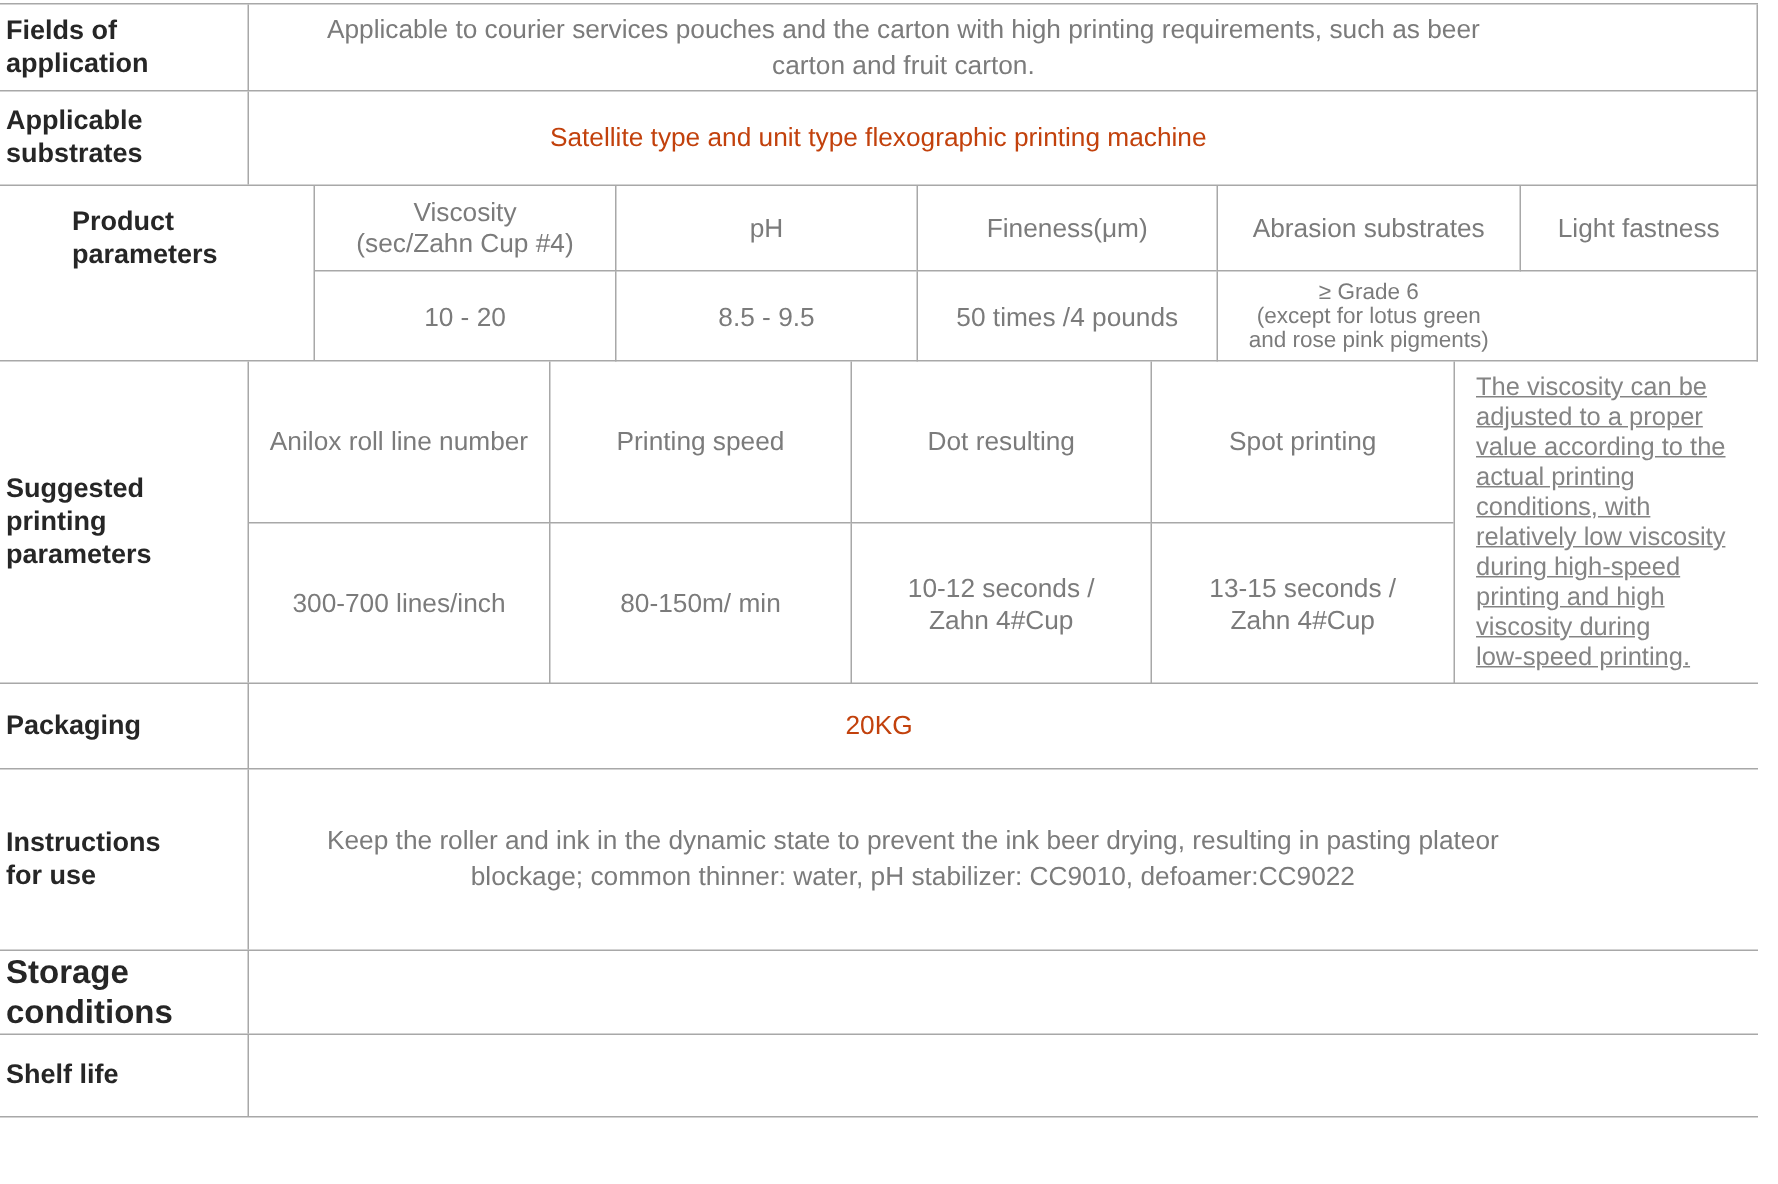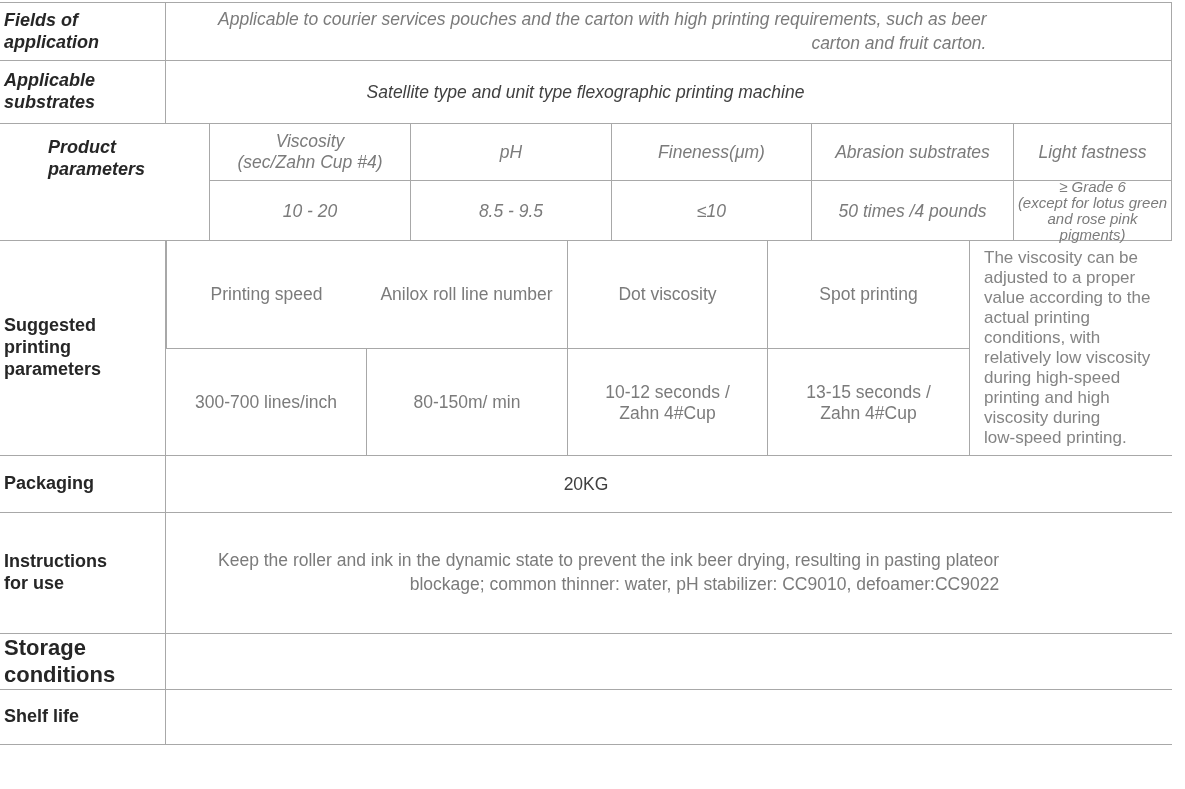--- a/index.html
+++ b/index.html
@@ -14,47 +14,47 @@
     position:absolute; left:0; top:2px; width:1172px;
     border-top:1px solid #a8a8a8;
   }
   .row {
     position:relative;
     display:flex;
     box-sizing:border-box;
     border-bottom:1px solid #a8a8a8;
     width:100%;
   }
-  .rb { border-right:1px solid #a8a8a8;font-style:italic; }
+  .rb { border-right:1px solid #a8a8a8; }
   .label {
     flex:0 0 166px; width:166px; box-sizing:border-box;
     border-right:1px solid #a8a8a8;
     display:flex; align-items:center;
     padding-left:4px;
     color:#262626; font-weight:bold;
     font-size:18px; line-height:1.22;
     white-space:pre-line;
   }
   .label.small { font-size:22px; }
   .label.up { padding-bottom:46px;margin-left:44px; }
   .content {
     flex:1; display:flex; align-items:center; justify-content:center;
     color:#7b7b7b; font-size:17.5px; line-height:1.35;
     white-space:pre-line;
     box-sizing:border-box;
   }
   .content.leftpad {
-    justify-content:flex-start; text-align:right;
+    justify-content:flex-start; text-align:center;
     padding-left:52px; padding-right:30px;
   }
   .overlay {
     position:absolute; left:0; right:0; top:50%;
     transform:translateY(-50%);
     text-align:center;
-    color:#404040; font-size:17.5px;
+    color:#c2410c; font-size:17.5px;
     pointer-events:none;
   }
   .pgrid {
     flex:1; display:grid;
     grid-template-columns:200px 201px 200px 202px 1fr;
     box-sizing:border-box;
   }
   .pgrid.params { grid-template-rows:57px 60px; }
   .pgrid.suggest { grid-template-rows:108px 107px; }
   .cell {
@@ -69,20 +69,21 @@
   .cell.fine { font-size:15px; line-height:16px; }
   .note-cell {
     grid-column:5; grid-row:1 / span 2;
     display:block;
     box-sizing:border-box;
     border-left:1px solid #a8a8a8;
     padding:7px 4px 0 14px;
     text-align:left;
     color:#848484; font-size:17px; line-height:20px;
     white-space:pre-line;
+    text-decoration:underline;
   }
 </style>
 </head>
 <body>
 
 <div class="page">
   <div class="tbl">
 
     <div class="row rb" style="height:58px">
       <div class="label">Fields of
@@ -103,36 +104,35 @@
 parameters</div>
       <div class="pgrid params">
         <div class="cell bb">Viscosity
 (sec/Zahn Cup #4)</div>
         <div class="cell bb bl">pH</div>
         <div class="cell bb bl">Fineness(μm)</div>
         <div class="cell bb bl">Abrasion substrates</div>
         <div class="cell bb bl">Light fastness</div>
         <div class="cell">10 - 20</div>
         <div class="cell bl">8.5 - 9.5</div>
-        <div class="cell bl">≤10</div>
         <div class="cell bl">50 times /4 pounds</div>
         <div class="cell bl fine">≥ Grade 6
 (except for lotus green
 and rose pink pigments)</div>
       </div>
     </div>
 
     <div class="row" style="height:215px">
       <div class="label">Suggested
 printing
 parameters</div>
       <div class="pgrid suggest">
+        <div class="cell bb">Anilox roll line number</div>
         <div class="cell bb bl">Printing speed</div>
-        <div class="cell bb">Anilox roll line number</div>
-        <div class="cell bb bl">Dot viscosity</div>
+        <div class="cell bb bl">Dot resulting</div>
         <div class="cell bb bl">Spot printing</div>
         <div class="note-cell">The viscosity can be
 adjusted to a proper
 value according to the
 actual printing
 conditions, with
 relatively low viscosity
 during high-speed
 printing and high
 viscosity during

